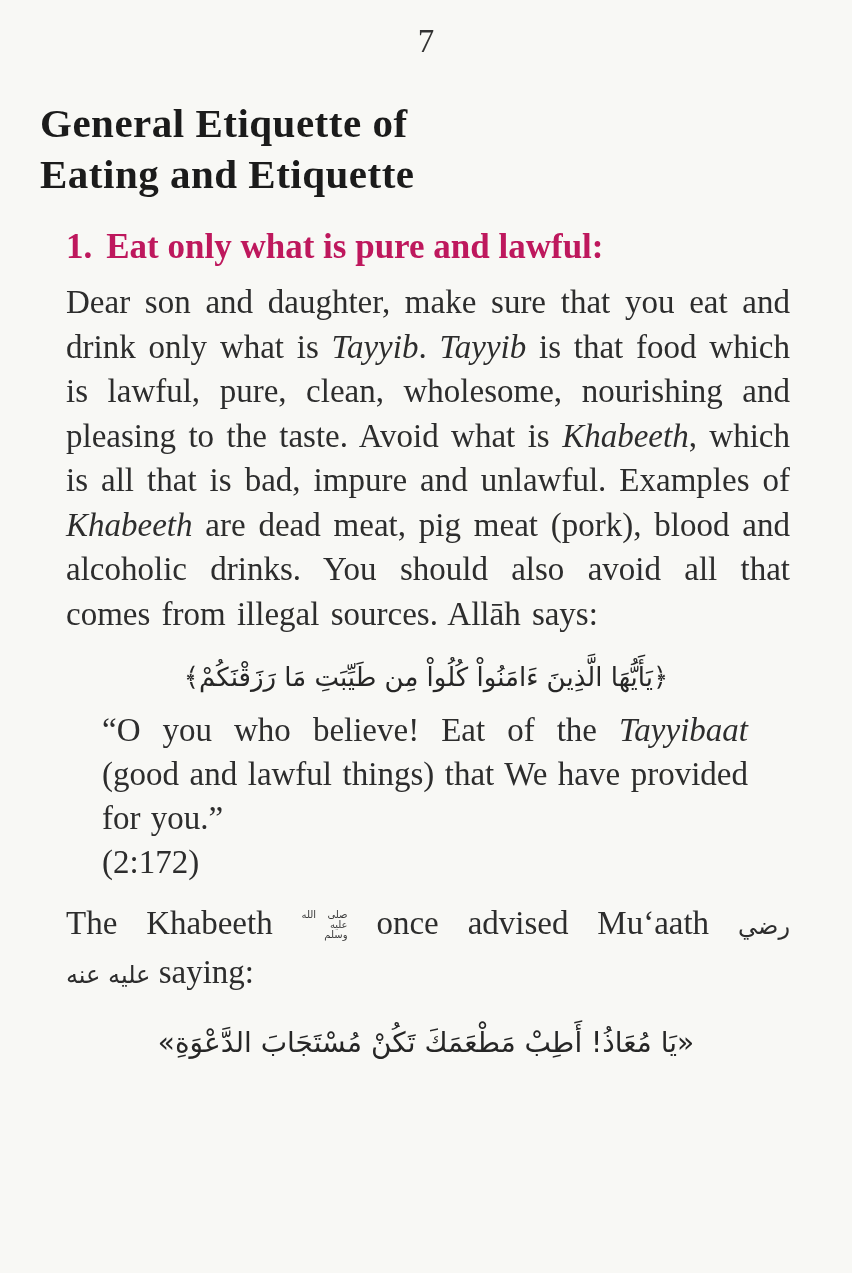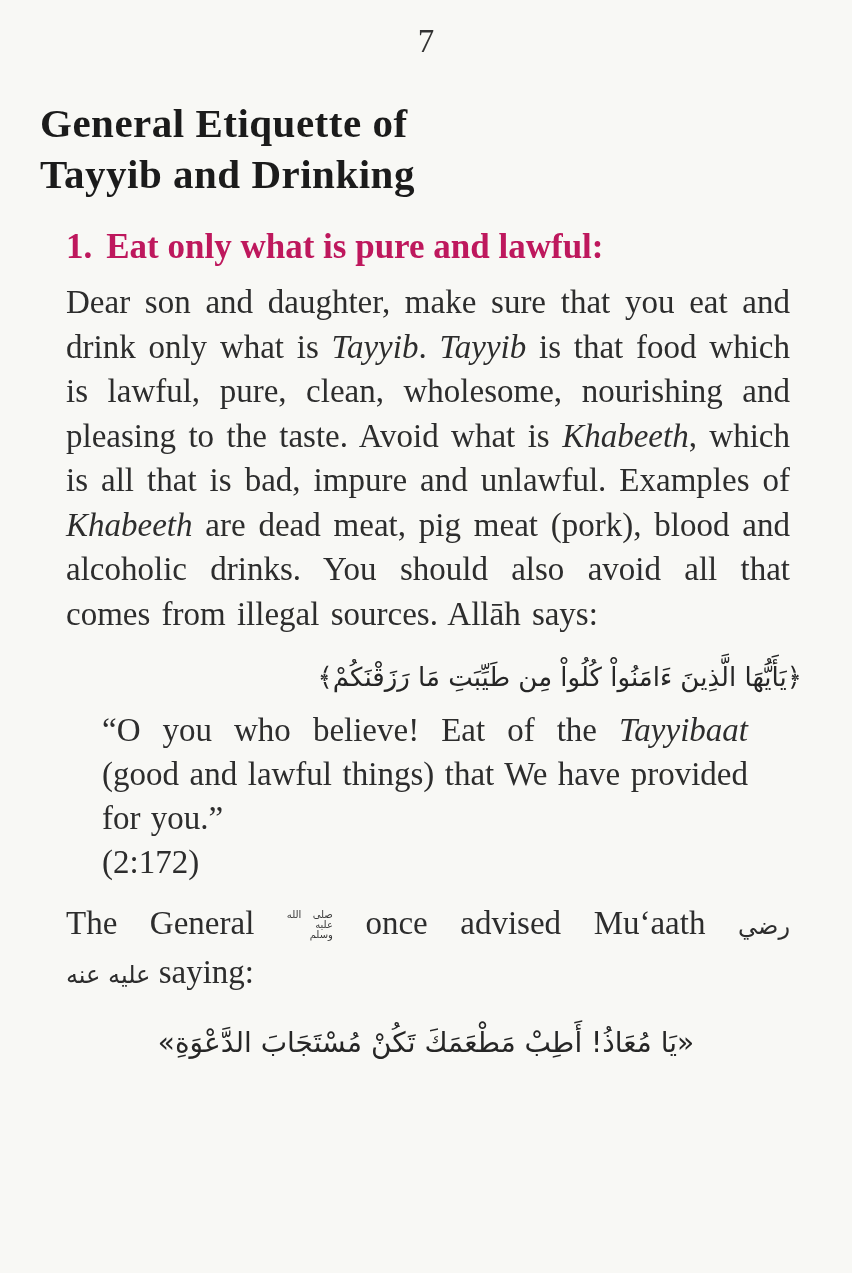--- a/index.html
+++ b/index.html
@@ -49,20 +49,21 @@
     word-spacing: 3px;
   }
   .italic { font-style: italic; }
   .arabic {
     direction: rtl;
     unicode-bidi: isolate;
     font-family: "DejaVu Sans", sans-serif;
   }
   .verse-arabic {
     margin: 12px 50px 0 50px;
+    text-align: center;
     font-size: 26px;
     line-height: 58px;
     color: #262626;
   }
   .quote-par {
     margin: 2px 104px 0 102px;
     font-size: 33px;
     line-height: 44px;
     text-align: justify;
     word-spacing: 2px;
@@ -108,32 +109,32 @@
     color: #262626;
   }
 </style>
 </head>
 <body>
 
 <div class="page">
 
   <div class="page-number">7</div>
 
-  <h1 class="chapter-title"><span>General Etiquette of</span><br><span>Tayyib and Drinking</span></h1>
+  <h1 class="chapter-title"><span>General Etiquette of</span><br><span>Eating and Etiquette</span></h1>
 
   <div class="section-heading"><span class="heading-number">1.</span><span>Eat only what is pure and lawful:</span></div>
 
   <p class="body-par"><span>Dear son and daughter, make sure that you eat and drink only what is </span><span class="italic">Tayyib</span><span>. </span><span class="italic">Tayyib</span><span> is that food which is lawful, pure, clean, wholesome, nourishing and pleasing to the taste. Avoid what is </span><span class="italic">Khabeeth</span><span>, which is all that is bad, impure and unlawful. Examples of </span><span class="italic">Khabeeth</span><span> are dead meat, pig meat (pork), blood and alcoholic drinks. You should also avoid all that comes from illegal sources. Allāh says:</span></p>
 
   <div class="verse-arabic arabic">﴿يَأَيُّهَا الَّذِينَ ءَامَنُواْ كُلُواْ مِن طَيِّبَتِ مَا رَزَقْنَكُمْ﴾</div>
 
   <p class="quote-par"><span>“O you who believe! Eat of the </span><span class="italic">Tayyibaat</span><span> (good and lawful things) that We have provided for you.”</span></p>
 
   <div class="verse-ref">(2:172)</div>
 
   <div class="prophet-par">
-    <div class="prophet-line1"><span>The General </span><span class="pbuh-seal"><span>صلى الله</span><br><span>عليه</span><br><span>وسلم</span></span><span> once advised Mu‘aath </span><span class="arabic-inline">رضي</span></div>
+    <div class="prophet-line1"><span>The Khabeeth </span><span class="pbuh-seal"><span>صلى الله</span><br><span>عليه</span><br><span>وسلم</span></span><span> once advised Mu‘aath </span><span class="arabic-inline">رضي</span></div>
     <div class="prophet-line2"><span class="arabic-inline">عليه عنه</span><span> saying:</span></div>
   </div>
 
   <div class="hadith-arabic arabic">«يَا مُعَاذُ! أَطِبْ مَطْعَمَكَ تَكُنْ مُسْتَجَابَ الدَّعْوَةِ»</div>
 
 </div>
 
 </body></html>

